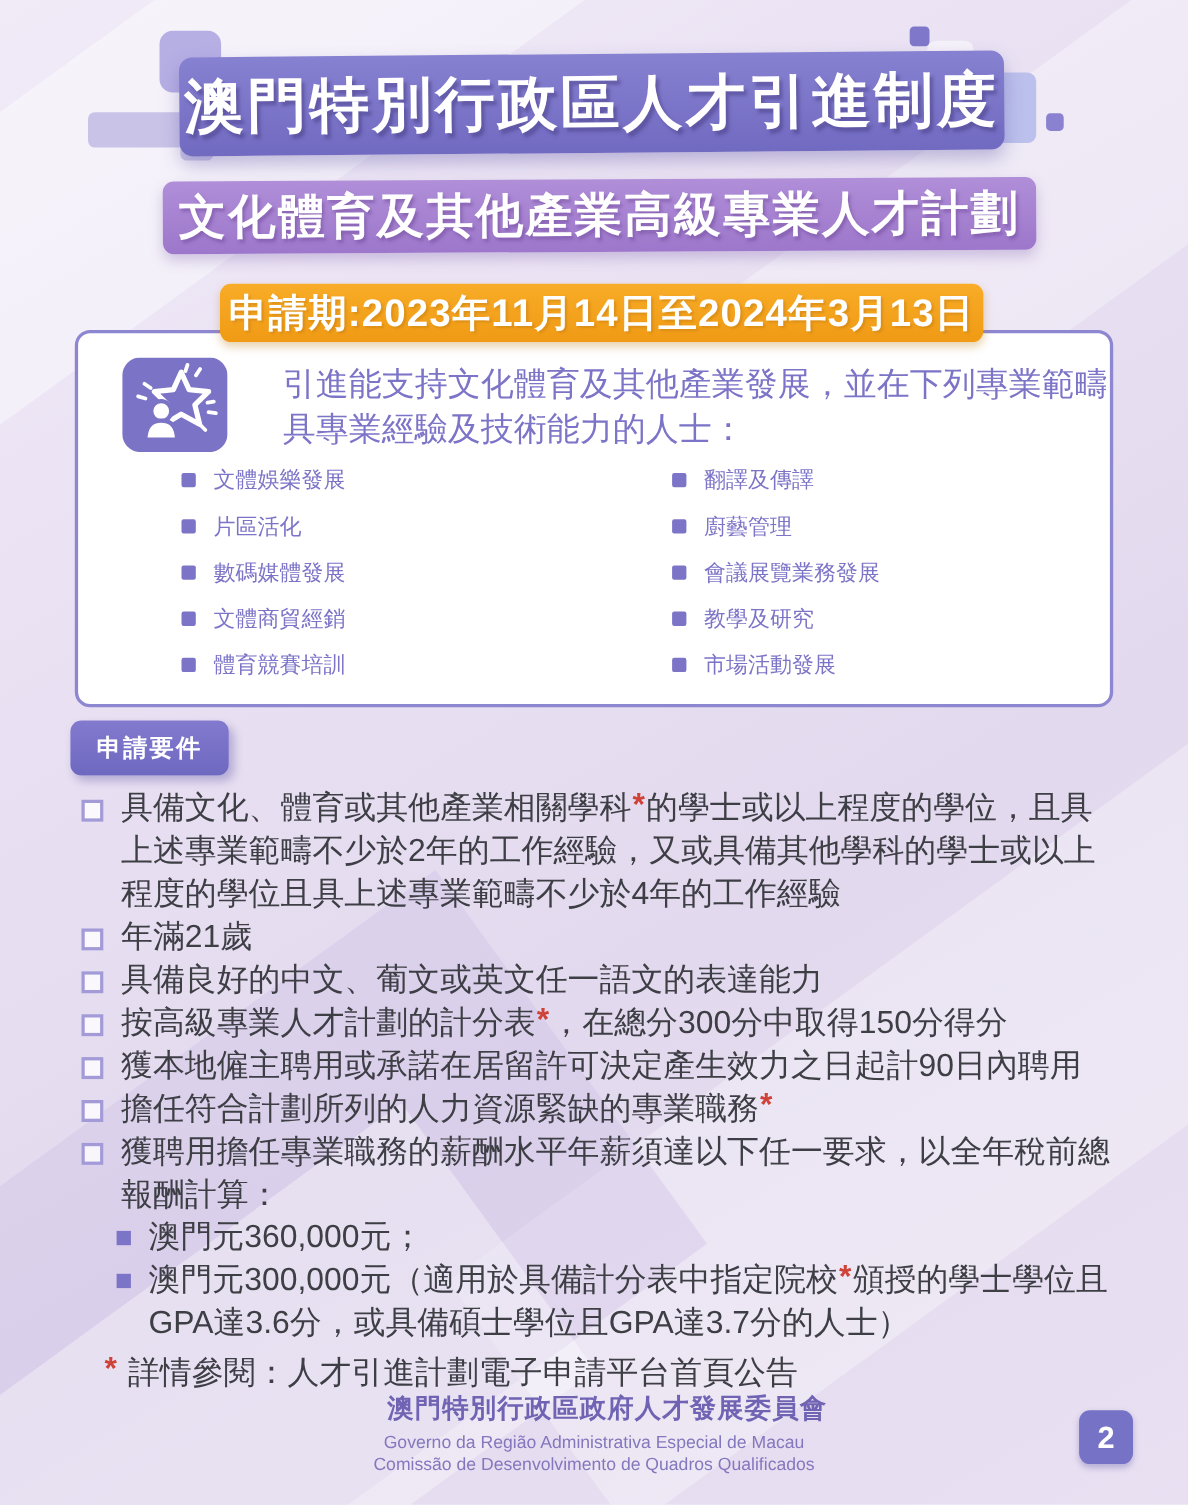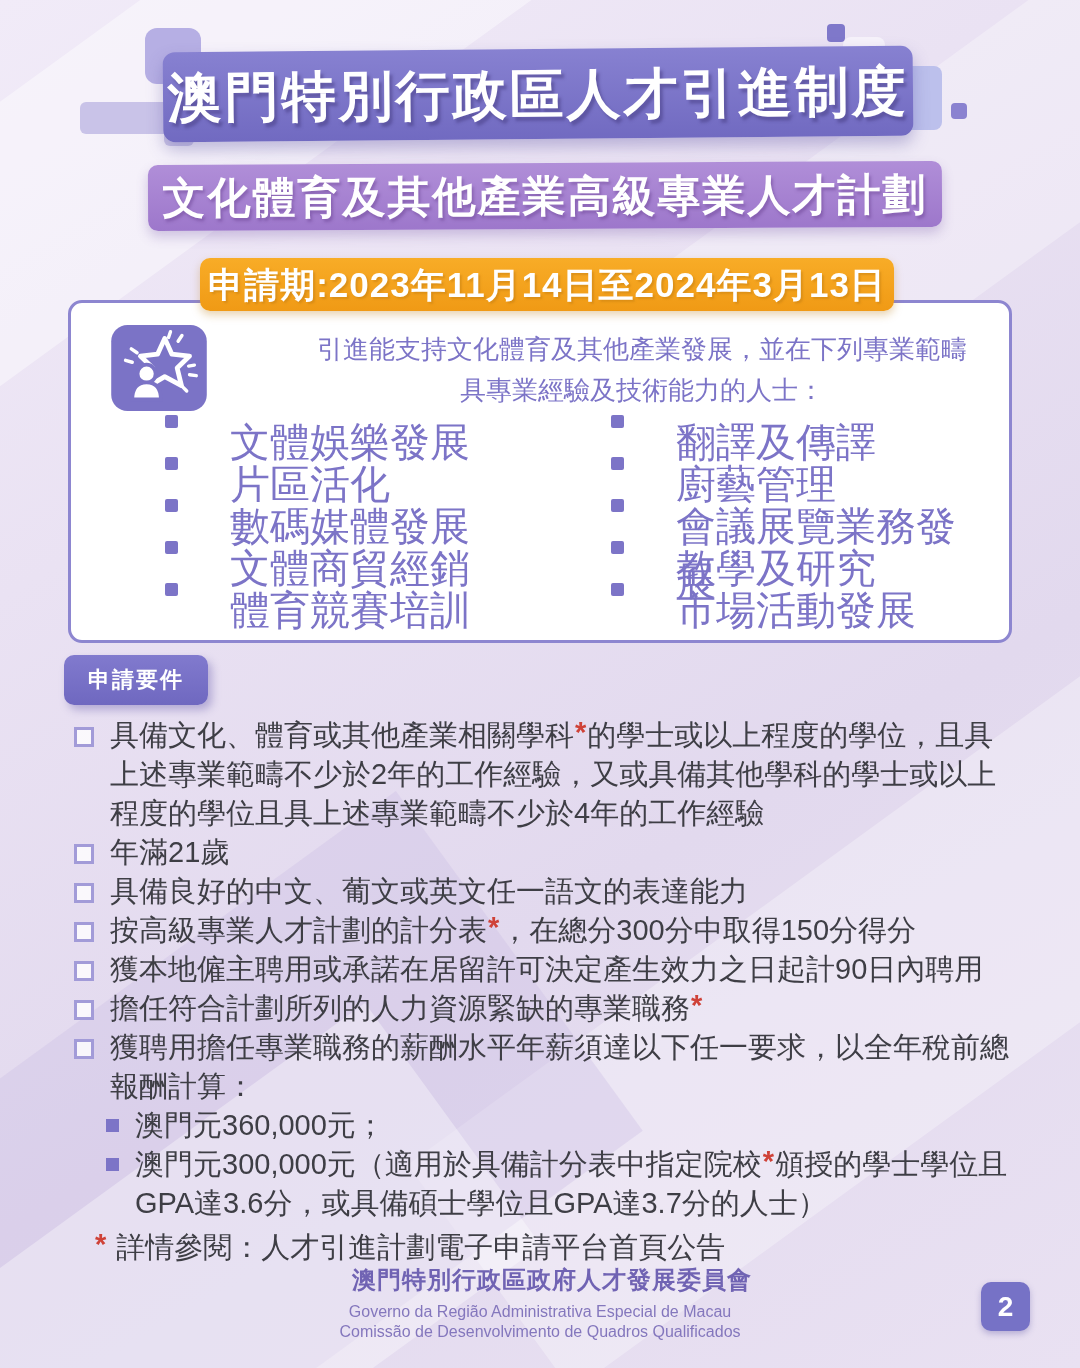--- a/index.html
+++ b/index.html
@@ -50,27 +50,27 @@
     text-shadow:2px 2px 2px rgba(200,130,20,.55);
   }
 
   #intro-box{
     position:absolute;left:68px;top:300px;width:944px;height:343px;z-index:2;
     background:#fff;border:3px solid #8d86d0;border-radius:14px;box-sizing:border-box;
   }
   #intro-icon{position:absolute;left:40px;top:22px;width:96px;height:86px;}
   #intro-text{
     position:absolute;left:186px;top:26px;width:770px;
-    font-size:26px;line-height:41px;color:#7c74c7;font-weight:500;text-align:center;
+    font-size:30px;line-height:41px;color:#7c74c7;font-weight:500;
   }
   #fields{
     position:absolute;left:94px;top:112px;width:820px;
     display:grid;grid-template-columns:446px 1fr;column-gap:0;
   }
-  .field-item{display:flex;height:42px;font-size:40px;color:#7c74c7;gap:36px;}
+  .field-item{display:flex;align-items:center;height:42px;font-size:20px;color:#7c74c7;}
   .sq-bullet{flex:0 0 auto;width:13px;height:13px;background:#7c74c7;border-radius:2px;margin-right:16px;}
 
   #req-heading{
     position:absolute;left:64px;top:655px;z-index:2;height:50px;line-height:50px;
     padding:0 24px;border-radius:10px;font-size:22px;font-weight:bold;letter-spacing:2px;color:#fff;
     background:linear-gradient(180deg,#817ace 0%,#6f68c0 100%);
     box-shadow:4px 5px 9px rgba(100,90,170,.4);
   }
   #req-list{
     position:absolute;left:72px;top:716px;width:948px;z-index:2;

